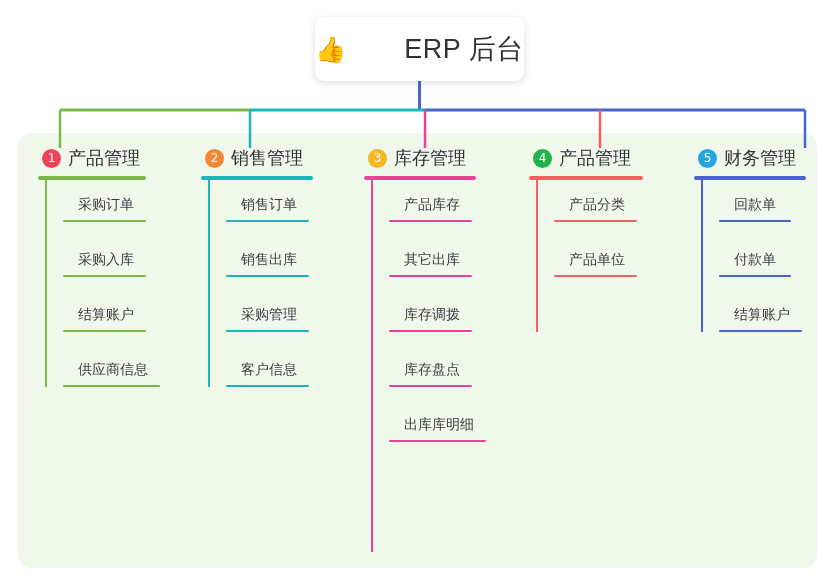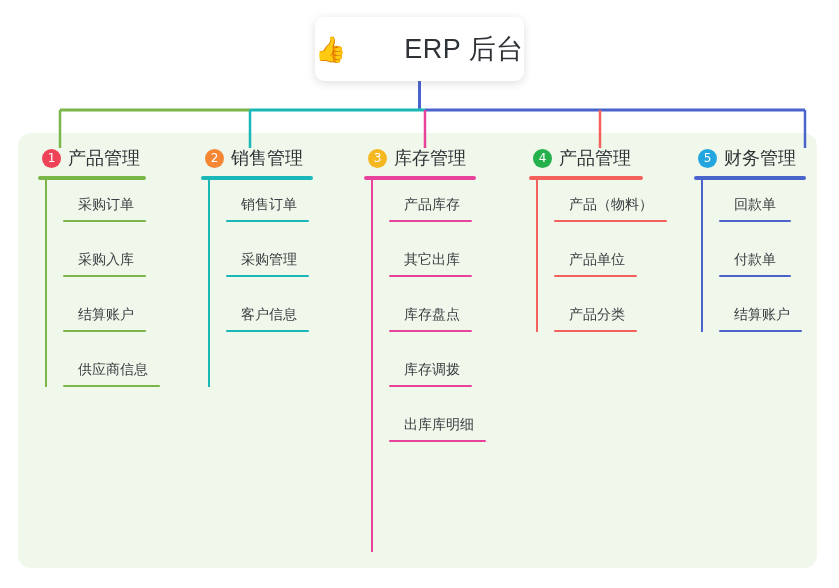--- a/index.html
+++ b/index.html
@@ -195,20 +195,24 @@
           <span class="branch-title">销售管理</span>
         </div>
         <div class="head-rule" style="width: 112px; background: rgb(25, 183, 183);"></div>
         <div class="leaves">
           <div class="trunk" style="background: rgb(25, 183, 183); height: 207px;"></div>
           <div class="leaf">
             <span class="leaf-text">销售订单</span>
             <div class="leaf-rule" style="width: 83px; background: rgb(25, 183, 183);"></div>
           </div>
           <div class="leaf">
+            <span class="leaf-text">销售出库</span>
+            <div class="leaf-rule" style="width: 83px; background: rgb(25, 183, 183);"></div>
+          </div>
+          <div class="leaf">
             <span class="leaf-text">采购管理</span>
             <div class="leaf-rule" style="width: 83px; background: rgb(25, 183, 183);"></div>
           </div>
           <div class="leaf">
             <span class="leaf-text">客户信息</span>
             <div class="leaf-rule" style="width: 83px; background: rgb(25, 183, 183);"></div>
           </div>
         </div>
       </div>
       <div class="branch" style="left: 364px;">
@@ -221,53 +225,49 @@
           <div class="trunk" style="background: rgb(232, 66, 155); height: 372px;"></div>
           <div class="leaf">
             <span class="leaf-text">产品库存</span>
             <div class="leaf-rule" style="width: 83px; background: rgb(232, 66, 155);"></div>
           </div>
           <div class="leaf">
             <span class="leaf-text">其它出库</span>
             <div class="leaf-rule" style="width: 83px; background: rgb(232, 66, 155);"></div>
           </div>
           <div class="leaf">
+            <span class="leaf-text">库存调拨</span>
+            <div class="leaf-rule" style="width: 83px; background: rgb(232, 66, 155);"></div>
+          </div>
+          <div class="leaf">
             <span class="leaf-text">库存盘点</span>
-            <div class="leaf-rule" style="width: 83px; background: rgb(232, 66, 155);"></div>
-          </div>
-          <div class="leaf">
-            <span class="leaf-text">库存调拨</span>
             <div class="leaf-rule" style="width: 83px; background: rgb(232, 66, 155);"></div>
           </div>
           <div class="leaf">
             <span class="leaf-text">出库库明细</span>
             <div class="leaf-rule" style="width: 97px; background: rgb(232, 66, 155);"></div>
           </div>
         </div>
       </div>
       <div class="branch" style="left: 529px;">
         <div class="branch-head">
           <span class="badge" style="background: rgb(36, 177, 75);">4</span>
           <span class="branch-title">产品管理</span>
         </div>
         <div class="head-rule" style="width: 114px; background: rgb(244, 97, 92);"></div>
         <div class="leaves">
           <div class="trunk" style="background: rgb(244, 97, 92); height: 152px;"></div>
           <div class="leaf">
-            <span class="leaf-text">产品（物料）</span>
-            <div class="leaf-rule" style="width: 113px; background: rgb(244, 97, 92);"></div>
+            <span class="leaf-text">产品分类</span>
+            <div class="leaf-rule" style="width: 83px; background: rgb(244, 97, 92);"></div>
           </div>
           <div class="leaf">
             <span class="leaf-text">产品单位</span>
             <div class="leaf-rule" style="width: 83px; background: rgb(244, 97, 92);"></div>
           </div>
-          <div class="leaf">
-            <span class="leaf-text">产品分类</span>
-            <div class="leaf-rule" style="width: 83px; background: rgb(244, 97, 92);"></div>
-          </div>
         </div>
       </div>
       <div class="branch" style="left: 694px;">
         <div class="branch-head">
           <span class="badge" style="background: rgb(35, 166, 224);">5</span>
           <span class="branch-title">财务管理</span>
         </div>
         <div class="head-rule" style="width: 112px; background: rgb(74, 100, 204);"></div>
         <div class="leaves">
           <div class="trunk" style="background: rgb(74, 100, 204); height: 152px;"></div>

